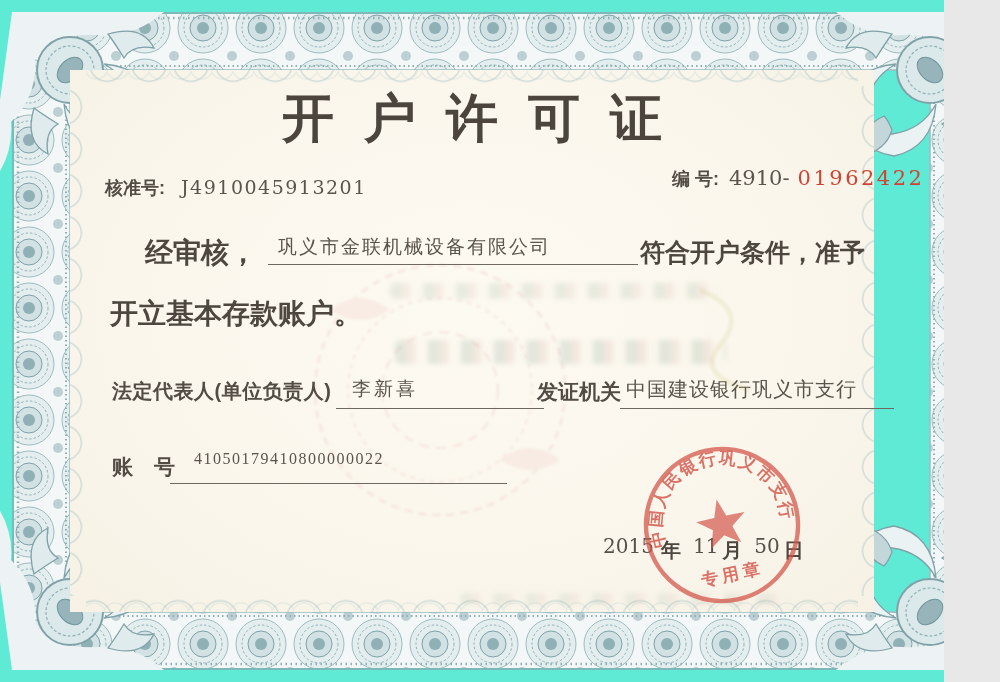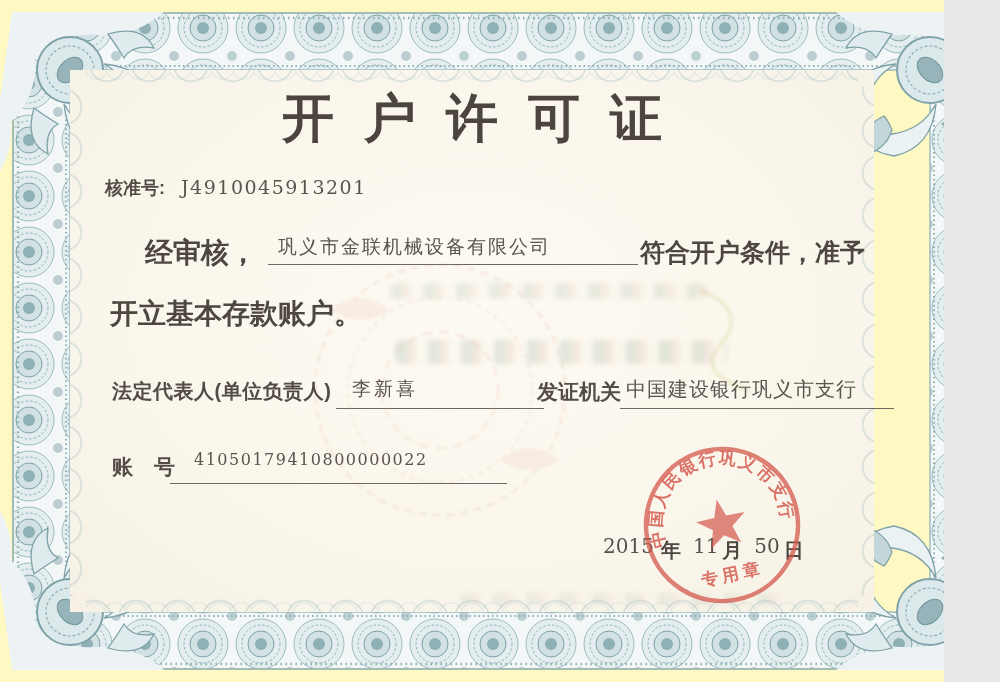--- a/index.html
+++ b/index.html
@@ -1,16 +1,16 @@
 <!DOCTYPE html>
 <html><head>
 <meta charset="utf-8">
 <style>
   html,body{margin:0;padding:0;background:#e8e8e8;}
-  .stage{position:relative;width:944px;height:682px;background:#fef9c3;overflow:hidden;
+  .stage{position:relative;width:944px;height:682px;background:#5eead4;overflow:hidden;
          font-family:"Liberation Sans",sans-serif;color:#4f4942;}
   .abs{position:absolute;}
   
   .paper{position:absolute;left:70px;top:70px;right:70px;bottom:70px;
          background:radial-gradient(ellipse at 50% 45%, #fdfaf1 0%, #faf6ec 60%, #f6f1e4 100%);}
   
   .lace{position:absolute;opacity:.65;pointer-events:none;}
   .lace.top{left:86px;right:86px;top:70px;height:22px;
     background-image:radial-gradient(circle at 50% -6px, rgba(255,255,255,0) 16px, rgba(140,176,182,.55) 17px, rgba(255,255,255,0) 19px),
                      radial-gradient(circle at 50% -2px, rgba(255,255,255,0) 10px, rgba(170,200,205,.4) 11px, rgba(255,255,255,0) 12.5px);
@@ -28,21 +28,21 @@
   
   .wm-band{position:absolute;border-radius:6px;filter:blur(2.5px);pointer-events:none;
     background:repeating-linear-gradient(90deg, rgba(146,170,150,.55) 0 12px, rgba(205,160,150,.45) 12px 20px, rgba(230,225,210,.15) 20px 33px);}
   .wm-soft{position:absolute;pointer-events:none;filter:blur(1px);}
   
   .title{position:absolute;left:0;right:0;top:84px;text-align:center;
     font-family:"DejaVu Serif","Liberation Serif",serif;font-weight:bold;font-size:52px;
     letter-spacing:30px;padding-left:30px;color:#4b453e;}
   .lbl{font-weight:600;color:#524c45;}
   .serif-val{font-family:"DejaVu Serif","Liberation Serif",serif;color:#5a544c;}
-  .uline{border-bottom:1.2px solid #6f6860;display:inline-block;}
+  .uline{border-bottom:1.2px solid #6f6860;display:inline-block;font-family:Liberation Serif, serif;}
   .row{position:absolute;display:flex;align-items:baseline;}
   .big{font-size:28px;font-weight:600;color:#4d4740;}
   .datechar{font-weight:600;color:#4d4740;}
   .datenum{font-family:"DejaVu Serif","Liberation Serif",serif;position:relative;top:-4px;color:#56504a;}
   .seal-wrap{position:absolute;left:612px;top:415px;width:220px;height:220px;
     transform:rotate(-12deg);opacity:.82;pointer-events:none;}
 </style>
 </head>
 <body>
 
@@ -111,20 +111,25 @@
   <div class="wm-band" style="left:395px;top:340px;width:332px;height:24px;opacity:.42"></div>
   <div class="wm-band" style="left:460px;top:593px;width:330px;height:12px;opacity:.25"></div>
 
   <div class="title">开户许可证</div>
 
   <div class="row" style="left:105px;top:176px">
     <span class="lbl" style="font-size:18px">核准号:</span>
     <span class="serif-val" style="font-size:19px;margin-left:16px;letter-spacing:1.5px">J4910045913201</span>
   </div>
 
+  <div class="row" style="left:672px;top:166px">
+    <span class="lbl" style="font-size:18px">编 号:</span>
+    <span class="serif-val" style="font-size:21px;margin-left:10px">4910-</span>
+    <span class="serif-val" style="font-size:21px;margin-left:8px;letter-spacing:2.5px;color:#d04334">01962422</span>
+  </div>
 
   <span class="abs big" style="left:145px;top:234px">经审核，</span>
   <span class="abs uline serif-val" style="left:268px;top:234px;width:360px;height:30px;font-size:19px;padding-left:10px;letter-spacing:2px">巩义市金联机械设备有限公司</span>
   <span class="abs" style="left:640px;top:236px;font-size:25px;font-weight:600;color:#4d4740">符合开户条件，准予</span>
   <span class="abs big" style="left:110px;top:295px">开立基本存款账户。</span>
 
   <span class="abs lbl" style="left:112px;top:378px;font-size:20px;letter-spacing:.5px">法定代表人(单位负责人)</span>
   <span class="abs uline serif-val" style="left:336px;top:376px;width:192px;height:32px;font-size:19px;padding-left:16px;letter-spacing:3px">李新喜</span>
   <span class="abs lbl" style="left:537px;top:378px;font-size:21px">发证机关</span>
   <span class="abs uline serif-val" style="left:620px;top:376px;width:268px;height:32px;font-size:20px;padding-left:6px;letter-spacing:1px">中国建设银行巩义市支行</span>

